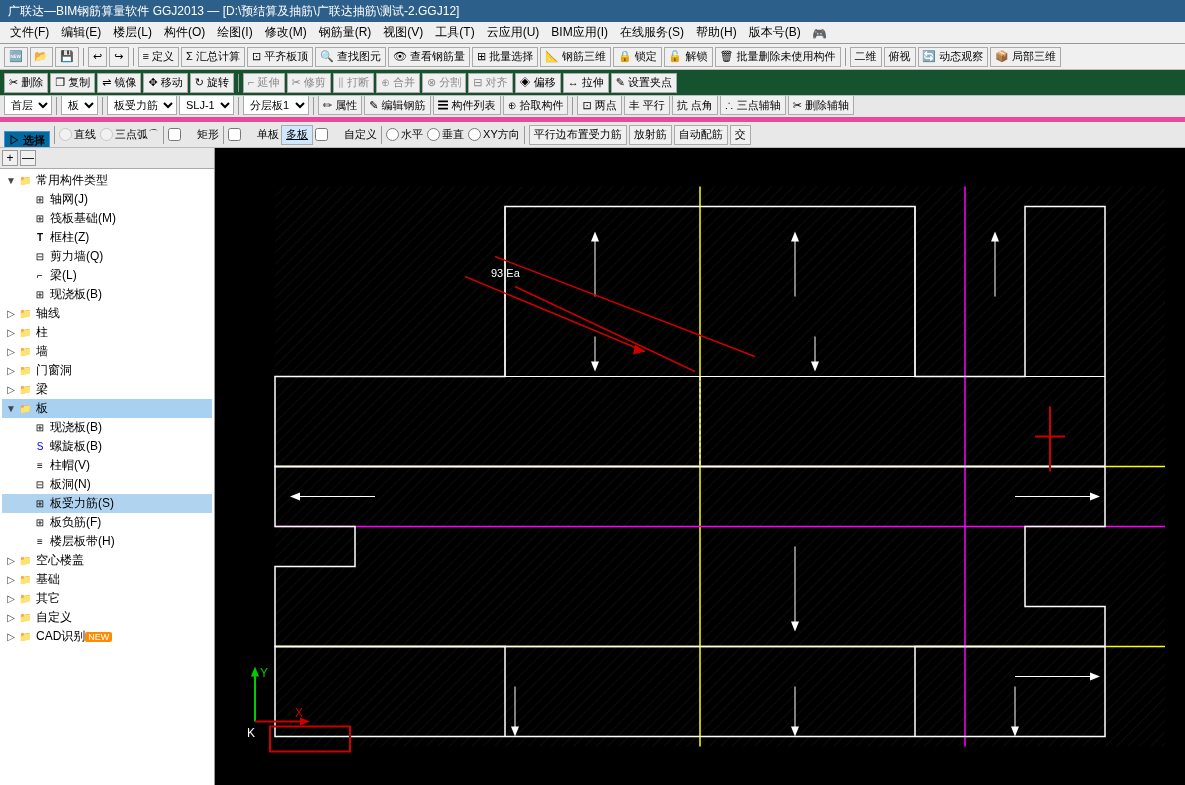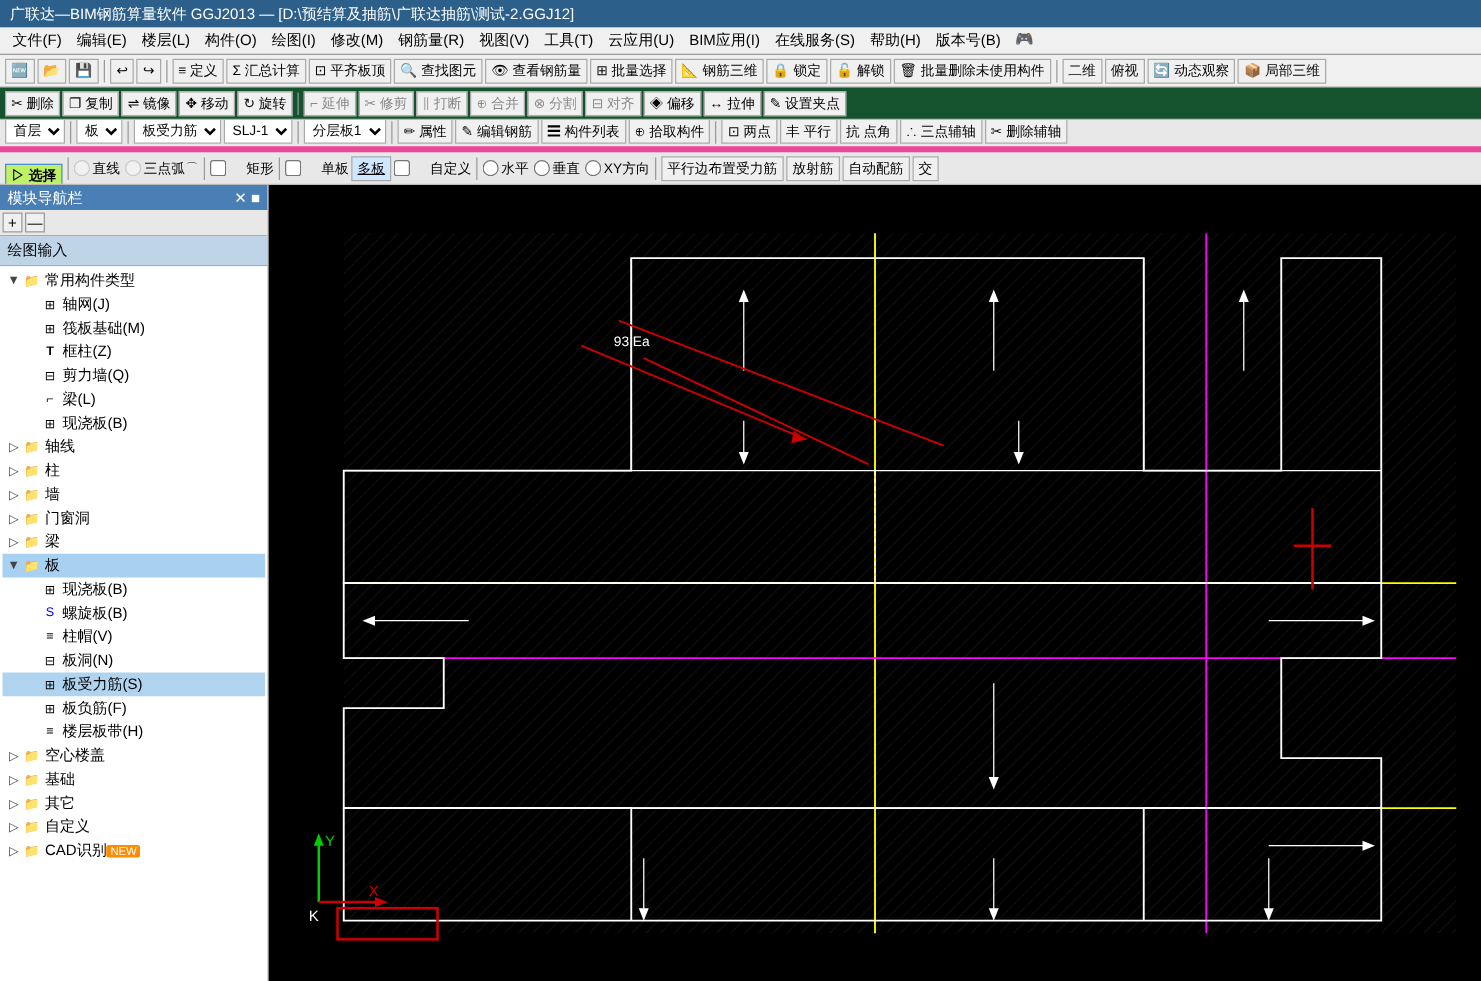--- a/index.html
+++ b/index.html
@@ -14,21 +14,21 @@
       align-items: center;
       padding: 0 8px;
       font-size: 12px;
     }
     
     
     .menu-bar {
       background: #f0f0f0;
       height: 22px;
       display: flex;
-      align-items: flex-start;
+      align-items: flex-end;
       padding: 0 4px;
       border-bottom: 1px solid #999;
       font-size: 12px;
     }
     .menu-item {
       padding: 2px 6px;
       cursor: pointer;
       white-space: nowrap;
     }
     
@@ -333,21 +333,21 @@
   <button class="toolbar-btn">⊕ 拾取构件</button>
   <div class="toolbar-separator"></div>
   <button class="toolbar-btn">⊡ 两点</button>
   <button class="toolbar-btn">丰 平行</button>
   <button class="toolbar-btn">抗 点角</button>
   <button class="toolbar-btn">∴ 三点辅轴</button>
   <button class="toolbar-btn">✂ 删除辅轴</button>
 </div>
 
 <div class="toolbar-row4">
-  <button class="toolbar-btn" style="background:#bef264; border-color:#4a90d9; font-weight:bold;margin-top:12px;">▷ 选择</button>
+  <button class="toolbar-btn" style="background:#0369a1; border-color:#4a90d9; font-weight:bold;margin-top:12px;">▷ 选择</button>
   <div class="toolbar-separator"></div>
   <div class="radio-group">
     <label class="radio-item">
         <input type="radio" name="draw" disabled="" style=""> 
         <span>直线</span>
       </label>
     <label class="radio-item">
         <input type="radio" name="draw" disabled="" style=""> 
         <span>三点弧⌒</span>
       </label>
@@ -385,29 +385,24 @@
   <div class="toolbar-separator"></div>
   <button class="toolbar-btn">平行边布置受力筋</button>
   <button class="toolbar-btn">放射筋</button>
   <button class="toolbar-btn">自动配筋</button>
   <button class="toolbar-btn">交</button>
 </div>
 
 <div class="main-area">
 
   <div class="sidebar">
-    <div class="sidebar-header">
-      <span>模块导航栏</span>
-      <span style="cursor:pointer;">✕ ■</span>
-    </div>
     <div class="sidebar-toolbar">
       <div class="sidebar-toolbar-btn">+</div>
       <div class="sidebar-toolbar-btn">—</div>
     </div>
-    <div class="sidebar-section" style="background:#c0d4e8;">绘图输入</div>
 
     <div class="tree-container">
 
       <div class="tree-item">
         <span class="tree-expander">▼</span>
         <span class="tree-icon">📁</span>
         <span>常用构件类型</span>
       </div>
       <div class="tree-item" style="padding-left:16px;">
         <span class="tree-expander"></span>

